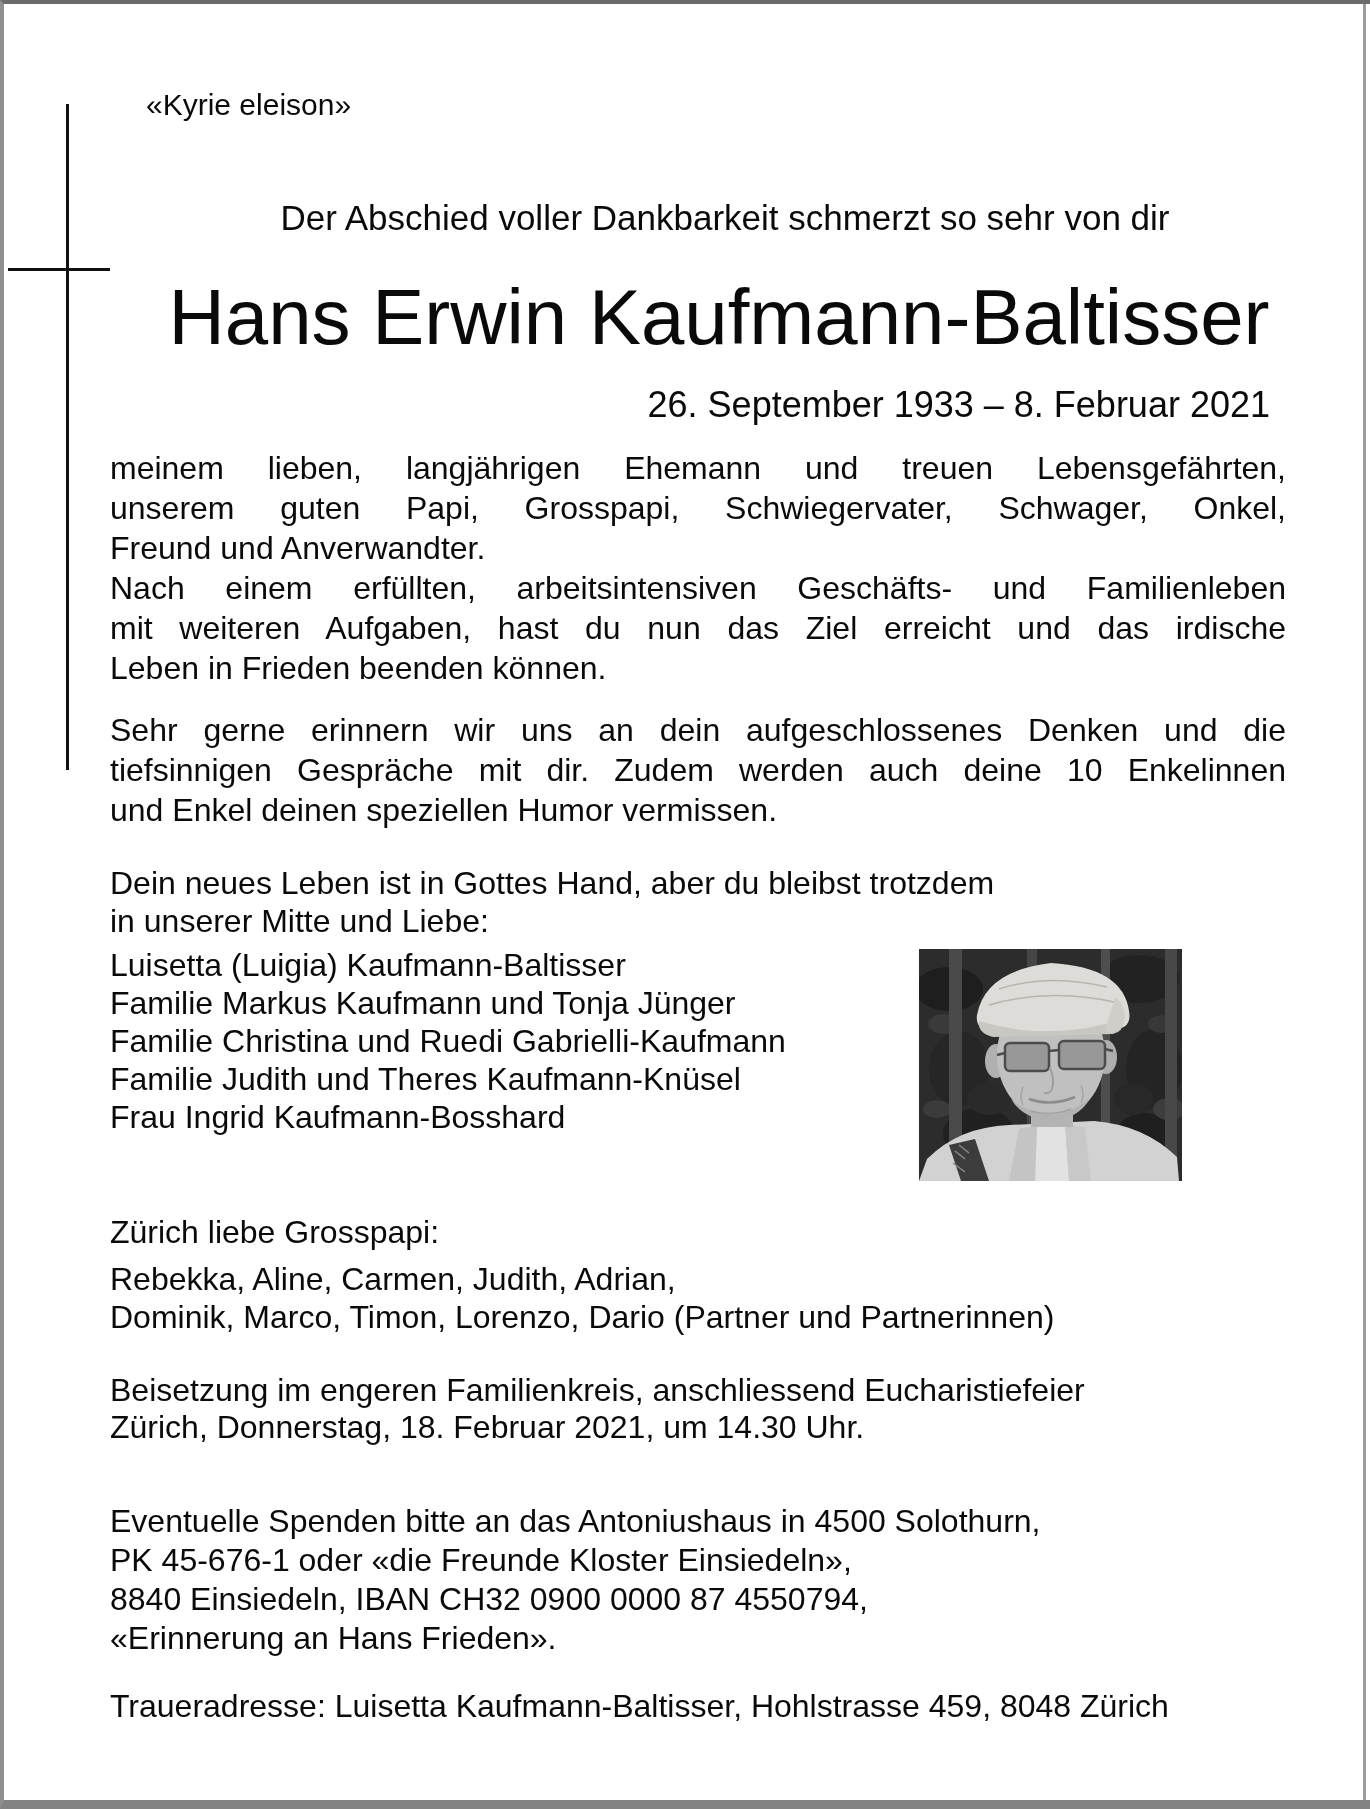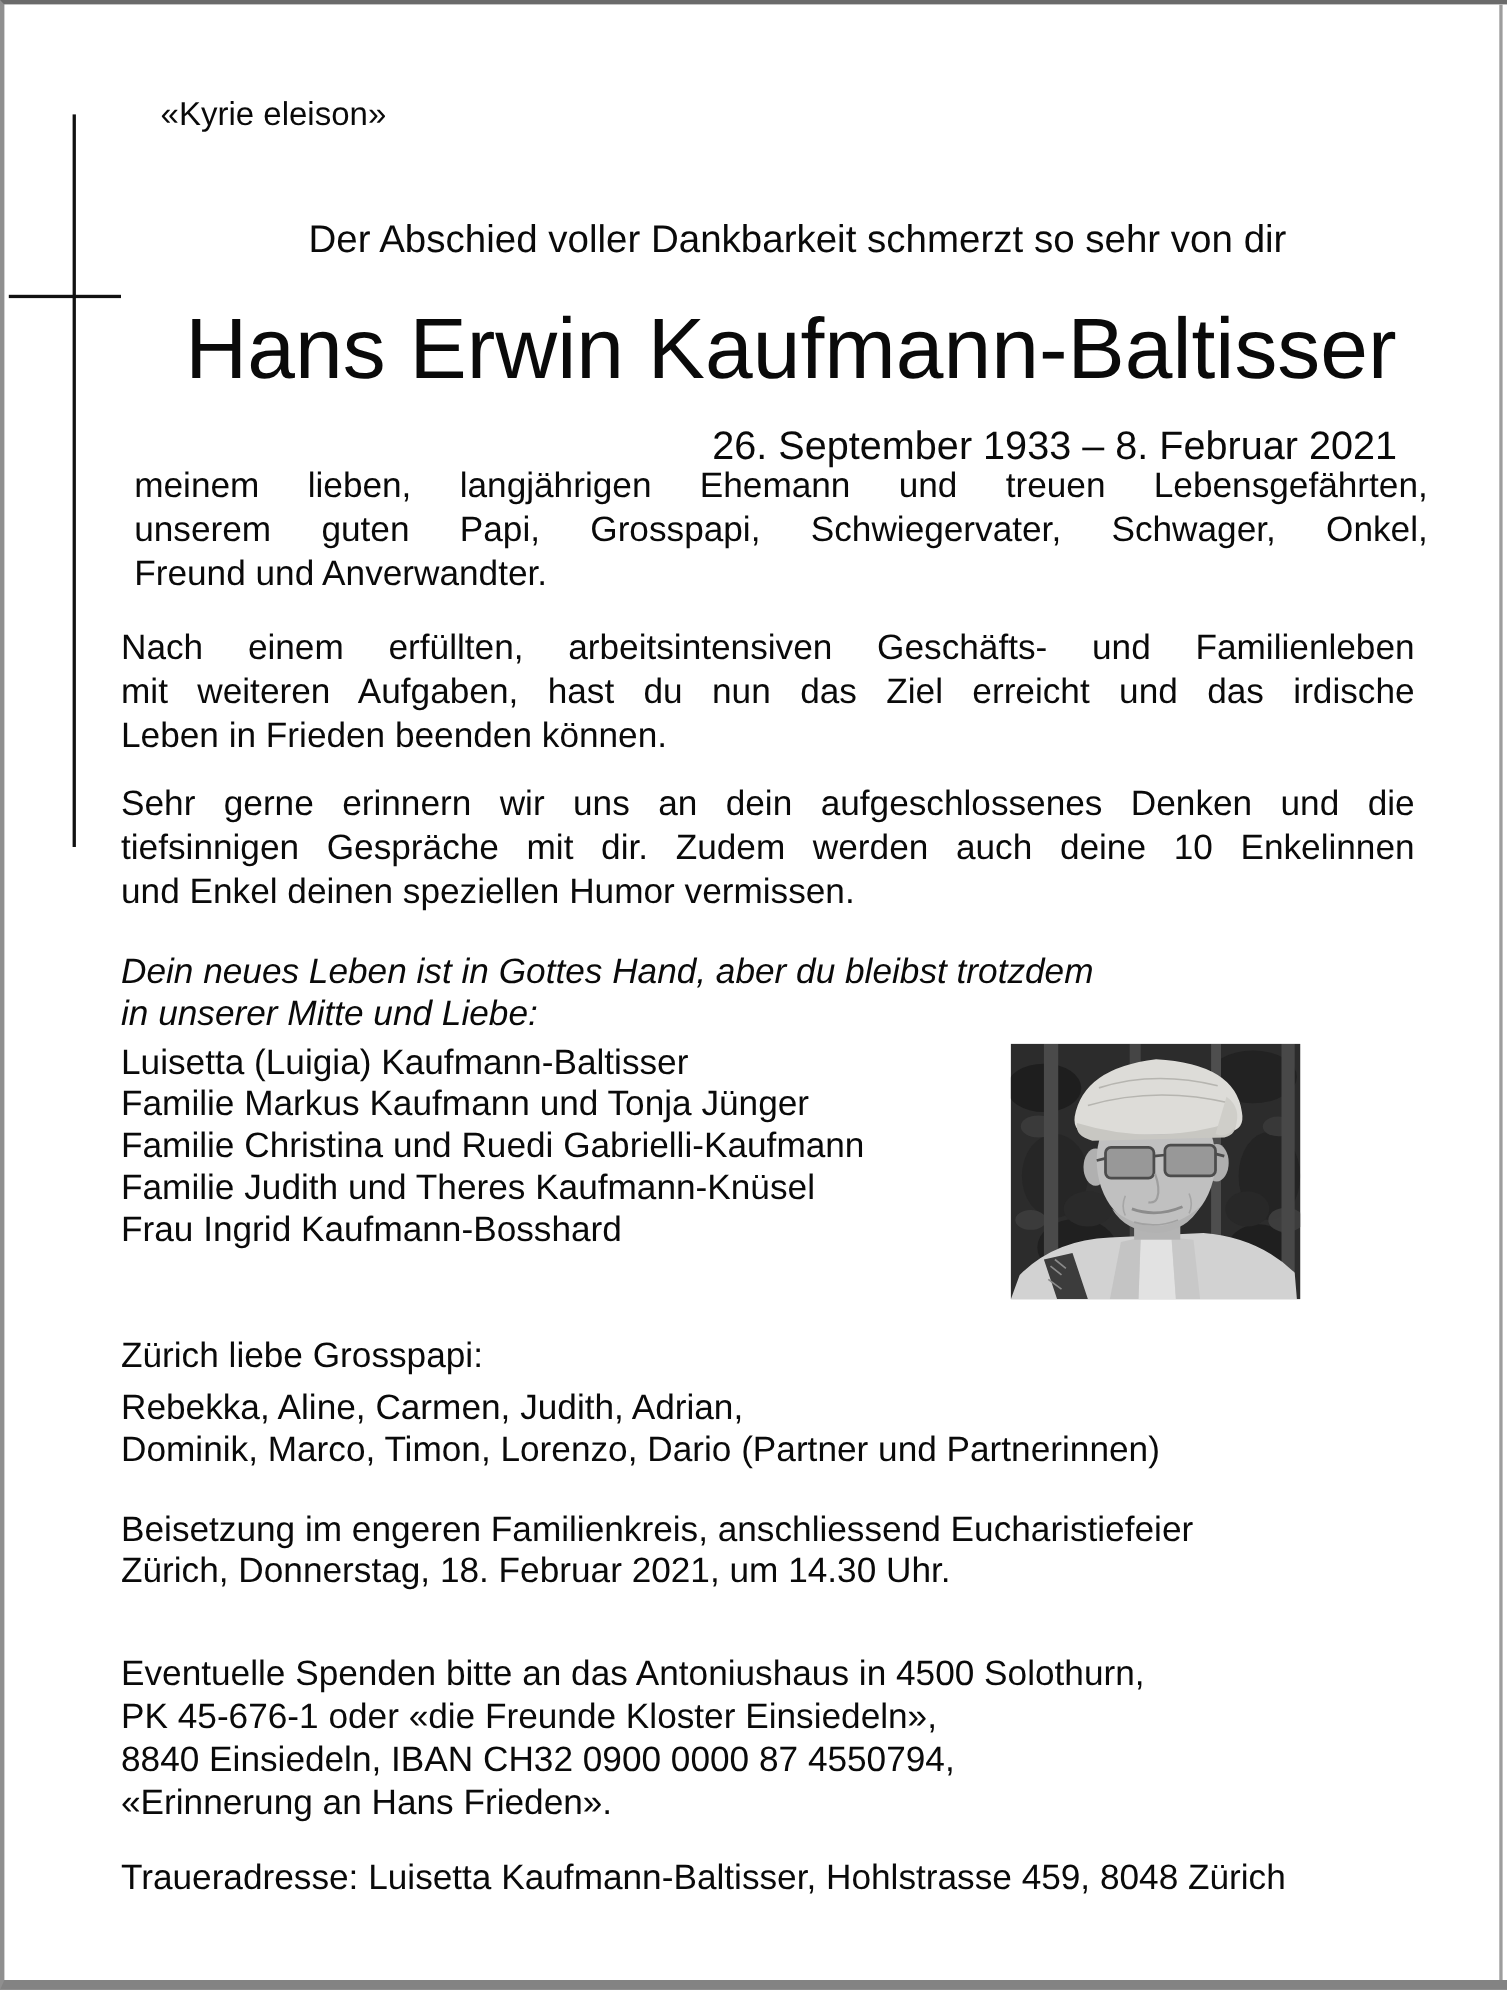--- a/index.html
+++ b/index.html
@@ -30,24 +30,24 @@
   .dates   { left: 106px; top: 380px; width: 1160px; font-size: 36px; text-align: right; white-space: nowrap; }
 
   .body-block { font-size: 32px; line-height: 40px; }
   .justified { width: 1176px; left: 106px; }
   .justified .line { text-align: justify; text-align-last: justify; }
   .justified .line:last-child { text-align-last: left; }
 
   .lines { left: 106px; font-size: 32px; line-height: 38px; }
   .lines .line { text-align: left; white-space: nowrap; }
 
-  .para1 { top: 417px; margin-left: 12px; }
+  .para1 { top: 444px; }
   .para2 { top: 564px; }
   .para3 { top: 706px; }
-  .blessing { top: 860px; font-style: italic; }
+  .blessing { top: 860px; }
   .family   { top: 942px; }
   .farewell-heading { left: 106px; top: 1210px; font-size: 32px; white-space: nowrap; }
   .farewell-lines   { top: 1256px; }
   .funeral   { top: 1368px; line-height: 37px; }
   .donations { top: 1498px; line-height: 39px; }
   .trauer    { left: 106px; top: 1684px; font-size: 32px; white-space: nowrap; }
 
   .photo {
     position: absolute; left: 915px; top: 945px; width: 263px; height: 232px;
     background: #2e2e2e;

